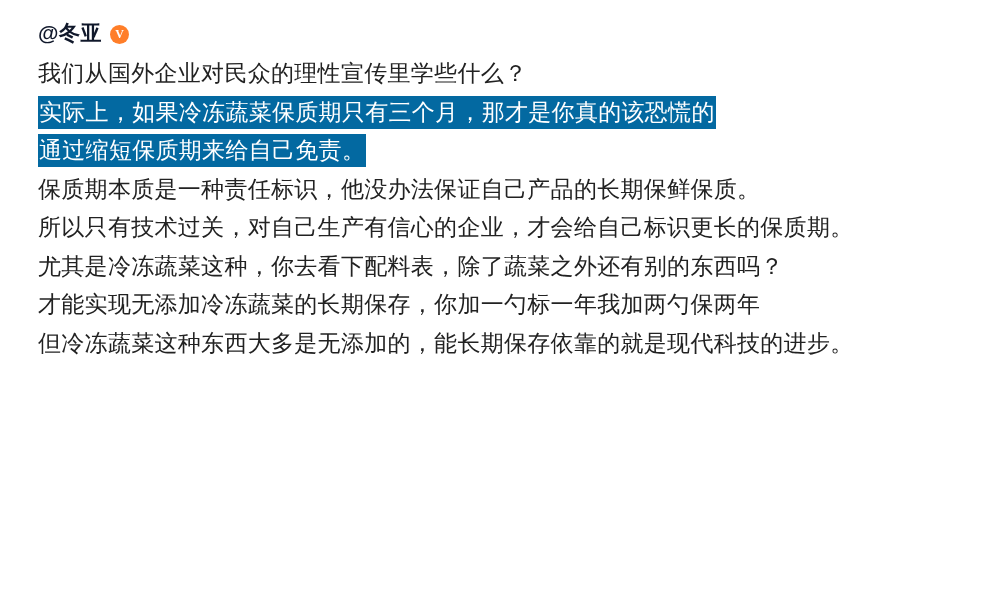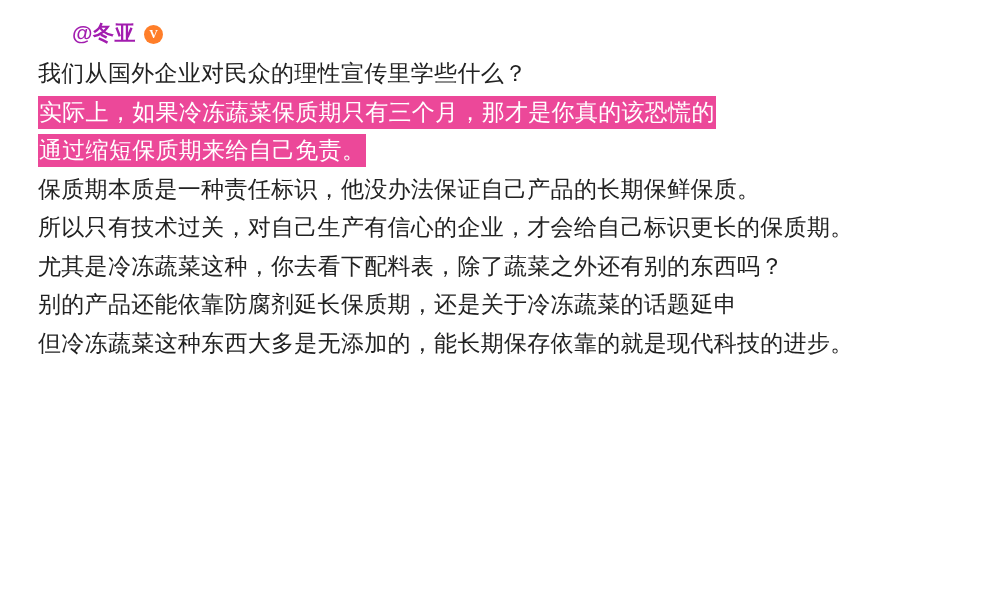--- a/index.html
+++ b/index.html
@@ -36,24 +36,23 @@
   }
   .author-row {
     display: flex;
     align-items: center;
     height: 30px;
     margin-bottom: 6px;
   }
   .author-name {
     font-size: 21px;
     font-weight: bold;
-    color: #a21caf;
+    color: #0f172a;
     letter-spacing: 0.5px;
     line-height: 30px;
-    margin-left: 34px;
   }
   .verified-badge {
     display: inline-flex;
     align-items: center;
     justify-content: center;
     width: 19px;
     height: 19px;
     border-radius: 50%;
     background: #ff7e29;
     margin-left: 8px;
@@ -70,21 +69,21 @@
   .body-text {
     font-size: 23px;
     color: #222222;
     line-height: 38.5px;
     letter-spacing: 0.3px;
   }
   .line {
     white-space: nowrap;
   }
   .hl {
-    background: #ec4899;
+    background: #0369a1;
     color: #ffffff;
     box-decoration-break: clone;
     -webkit-box-decoration-break: clone;
     padding: 3px 1px 4px 1px;
   }
   .line.hl-line {
     display: block;
     line-height: 38.5px;
   }
   .line.hl-line .hl {
@@ -106,18 +105,18 @@
       </span>
     </div>
 
     <div class="body-text">
       <div class="line">我们从国外企业对民众的理性宣传里学些什么？</div>
       <div class="line hl-line"><span class="hl">实际上，如果冷冻蔬菜保质期只有三个月，那才是你真的该恐慌的</span></div>
       <div class="line hl-line"><span class="hl">通过缩短保质期来给自己免责。</span></div>
       <div class="line">保质期本质是一种责任标识，他没办法保证自己产品的长期保鲜保质。</div>
       <div class="line">所以只有技术过关，对自己生产有信心的企业，才会给自己标识更长的保质期。</div>
       <div class="line">尤其是冷冻蔬菜这种，你去看下配料表，除了蔬菜之外还有别的东西吗？</div>
-      <div class="line">别的产品还能依靠防腐剂延长保质期，还是关于冷冻蔬菜的话题延申</div>
+      <div class="line">才能实现无添加冷冻蔬菜的长期保存，你加一勺标一年我加两勺保两年</div>
       <div class="line">但冷冻蔬菜这种东西大多是无添加的，能长期保存依靠的就是现代科技的进步。</div>
     </div>
 
   </div>
 </div>
 
 </body></html>

